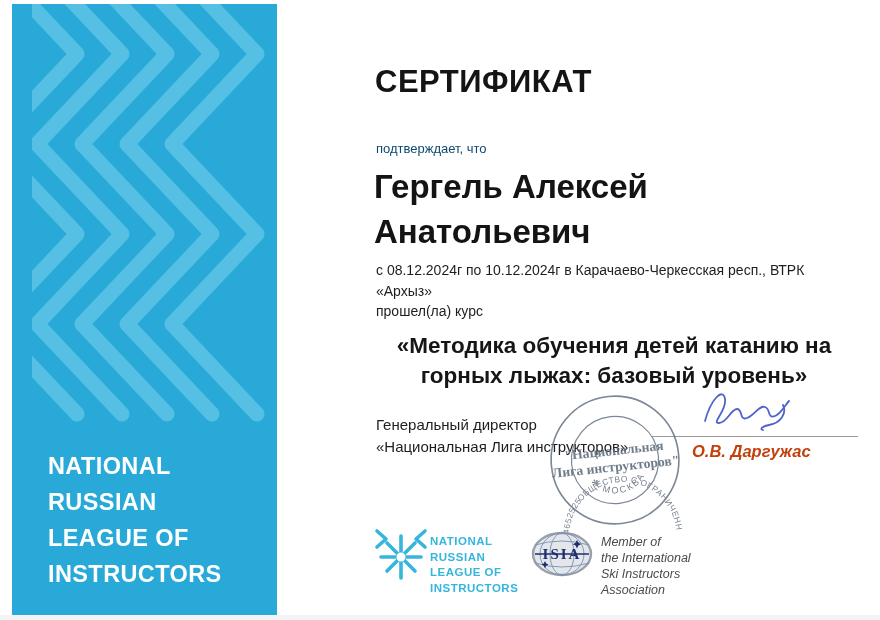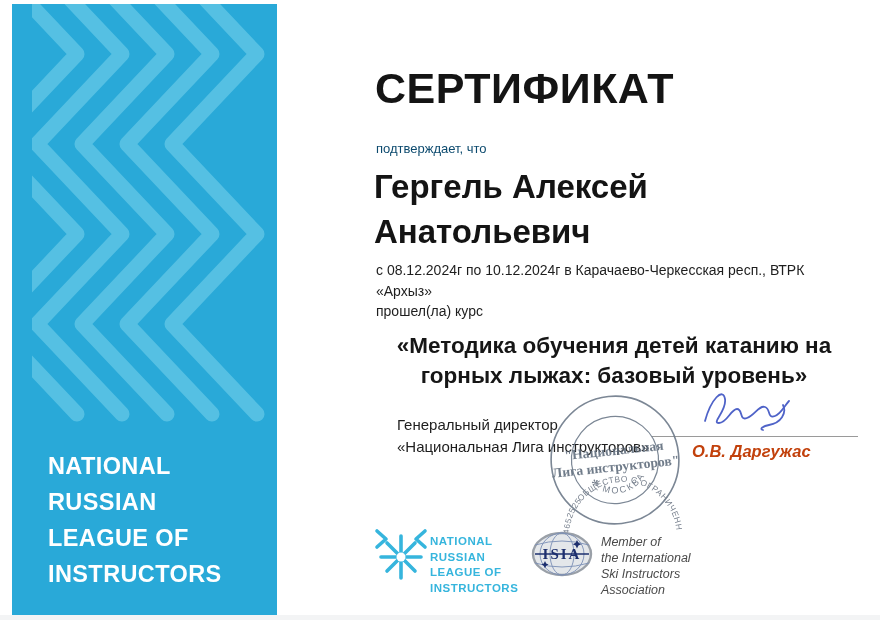--- a/index.html
+++ b/index.html
@@ -16,21 +16,21 @@
   .chevrons { position: absolute; left: 20px; top: 0; }
   .panel-text {
     position: absolute; left: 36px; top: 444px;
     color: #ffffff; font-size: 23.5px; font-weight: bold;
     line-height: 36px; letter-spacing: 0.4px;
   }
 
   
   .title {
     position: absolute; left: 375px; top: 64px;
-    font-size: 43px; font-weight: 800; color: #141414; letter-spacing: 0.5px;
+    font-size: 31px; font-weight: 800; color: #141414; letter-spacing: 0.5px;
   }
   .confirms {
     position: absolute; left: 376px; top: 141px;
     font-size: 13px; color: #0c4a6e;
   }
   .recipient {
     position: absolute; left: 374px; top: 164px; width: 440px;
     font-size: 33px; font-weight: bold; color: #141414; line-height: 45px;
   }
   .details-block {
@@ -38,21 +38,21 @@
     font-size: 14px; color: #1e1e1e; line-height: 20.5px;
   }
   .course-title {
     position: absolute; left: 374px; top: 331px; width: 480px;
     font-size: 22.5px; font-weight: bold; color: #161616; line-height: 30px; text-align: center;
   }
 
   
   .signer-title {
     position: absolute; left: 376px; top: 414px;
-    font-size: 15px; color: #1e1e1e; line-height: 22px; margin-left: 21px;
+    font-size: 15px; color: #1e1e1e; line-height: 22px;
   }
   .sig-line {
     position: absolute; left: 652px; top: 436px; width: 206px; height: 0;
     border-top: 1px solid #9a9a9a;
   }
   .signer-name {
     position: absolute; left: 692px; top: 442px;
     font-size: 16.5px; font-weight: 600; color: #c2410c; font-style: italic;
   }
   .signature-svg { position: absolute; left: 697px; top: 385px; }

